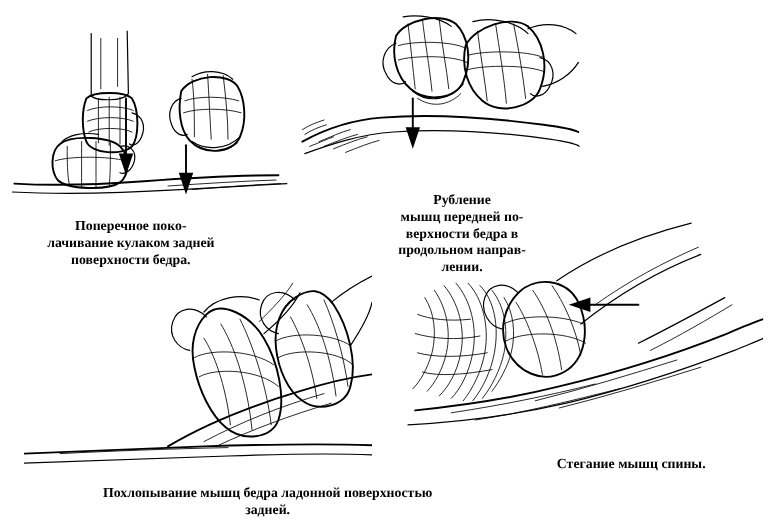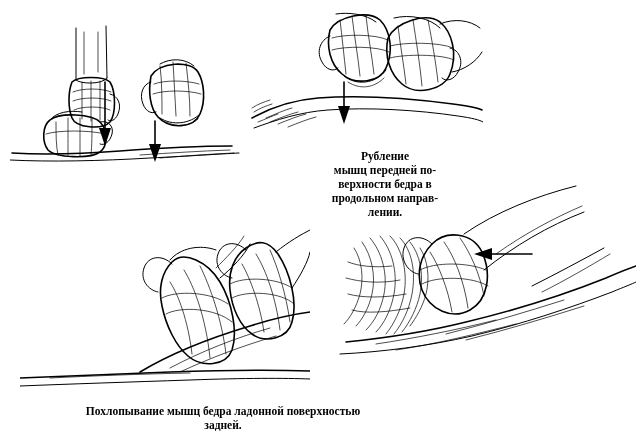--- a/index.html
+++ b/index.html
@@ -100,20 +100,23 @@
         <path class="ln-thick" d="M95,60 L95,112"></path>
         <path class="fillblk" d="M95,124 L89,106 L101,106 Z"></path>
       </g>
       <g>
         <path class="ln-thick" d="M145,99 L145,128"></path>
         <path class="fillblk" d="M145,140 L139,122 L151,122 Z"></path>
       </g>
     </svg>
   </div>
 
+  <div class="caption" style="left:14px; top:182px; width:190px;">Поперечное поко-
+лачивание кулаком задней
+поверхности бедра.</div>
 
   <div class="figure" style="left:248px; top:12px; width:235px; height:150px;">
     <svg width="235" height="150" viewBox="0 0 235 150">
 
       <path class="ln-thick" d="M4,106 C22,96 44,88 70,86 C110,83 160,86 205,92 C220,94 230,96 234,98"></path>
       <path class="ln" d="M6,116 C28,108 52,100 80,98 C120,95 170,98 210,104 C224,106 232,108 235,110"></path>
       <path class="ln-thin" d="M18,106 C28,102 36,98 44,96"></path>
       <path class="ln-thin" d="M22,110 C32,106 42,102 50,100"></path>
       <path class="ln-thin" d="M10,110 C18,107 24,104 30,102"></path>
       <path class="ln-thin" d="M30,112 C40,108 50,104 58,102"></path>
@@ -152,21 +155,21 @@
         <path class="ln" d="M204,60 C216,58 228,50 234,40"></path>
       </g>
 
       <g>
         <path class="ln-thick" d="M96,70 L96,100"></path>
         <path class="fillblk" d="M96,112 L90,94 L102,94 Z"></path>
       </g>
     </svg>
   </div>
 
-  <div class="caption" style="left:312px; top:149px; width:146px;">Рубление
+  <div class="caption" style="left:312px; top:160px; width:146px;">Рубление
 мышц передней по-
 верхности  бедра  в
 продольном    направ-
 лении.</div>
 
   <div class="figure" style="left:20px; top:228px; width:290px; height:165px;">
     <svg width="290" height="165" viewBox="0 0 290 165">
 
       <path class="ln-thick" d="M0,150 C40,148 90,146 150,144 C210,142 260,142 290,143"></path>
       <path class="ln" d="M0,158 C50,156 110,154 170,152 C225,150 265,150 290,151"></path>
@@ -254,14 +257,15 @@
         <path class="ln" d="M96,62 C86,52 72,54 68,66 C64,78 72,90 82,92"></path>
       </g>
 
       <g>
         <path class="ln-thick" d="M196,72 L150,72"></path>
         <path class="fillblk" d="M138,72 L156,66 L156,78 Z"></path>
       </g>
     </svg>
   </div>
 
+  <div class="caption" style="left:436px; top:380px; width:180px;">Стегание мышц спины.</div>
 
 </div>
 
 </body></html>

